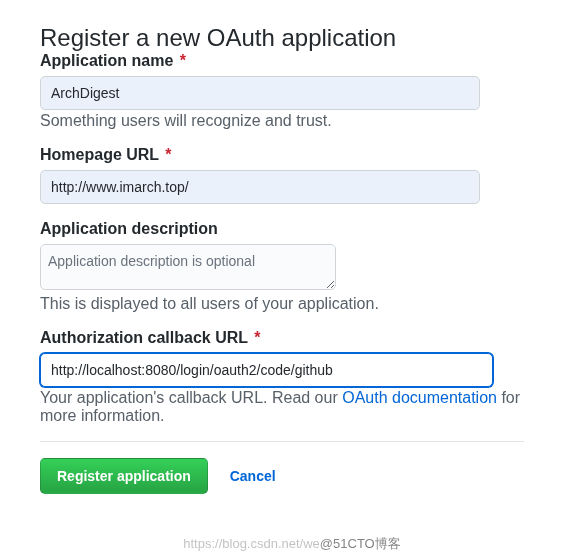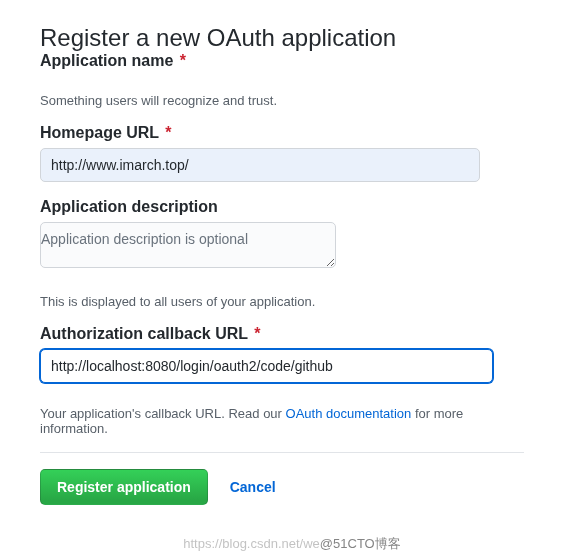--- a/index.html
+++ b/index.html
@@ -40,36 +40,36 @@
     }
     .form-input.bluebg { background-color: #eaf1fb; }
     .form-input.focused {
       background-color: #fff;
       border-color: #0366d6;
       box-shadow: 0 0 0 1px #0366d6;
     }
     .form-textarea {
       width: 296px;
       height: 46px;
-      padding: 6px 0;
+      padding: 6px 7px;
       font-size: 14px;
       line-height: 20px;
       color: #24292e;
       background-color: #fafbfc;
       border: 1px solid #d1d5da;
       border-radius: 5px;
       resize: both;
       font-family: inherit;
       outline: none;
     }
     .form-textarea::placeholder { color: #6a737d; }
     .help-text {
-      font-size: 13px;
+      font-size: 16px;
       color: #586069;
-      margin-top: 23px;
+      margin-top: 2px;
     }
     .help-text a { color: #0366d6; text-decoration: none; }
     .divider {
       border: none;
       border-top: 1px solid #e1e4e8;
       margin: 16px 0;
     }
     .btn-primary {
       display: inline-block;
       padding: 9px 16px;
@@ -108,20 +108,21 @@
 
 
 
 <h1>Register a new OAuth application</h1>
 
 <div class="form-group">
   <label class="form-label">
     <span>Application name</span>
     <span class="required">*</span>
   </label>
+  <input type="text" class="form-input bluebg" value="ArchDigest" style="">
   <div class="help-text">Something users will recognize and trust.</div>
 </div>
 
 <div class="form-group">
   <label class="form-label">
     <span>Homepage URL</span>
     <span class="required">*</span>
   </label>
   <input type="text" class="form-input bluebg" value="http://www.imarch.top/" style="">
 </div>

